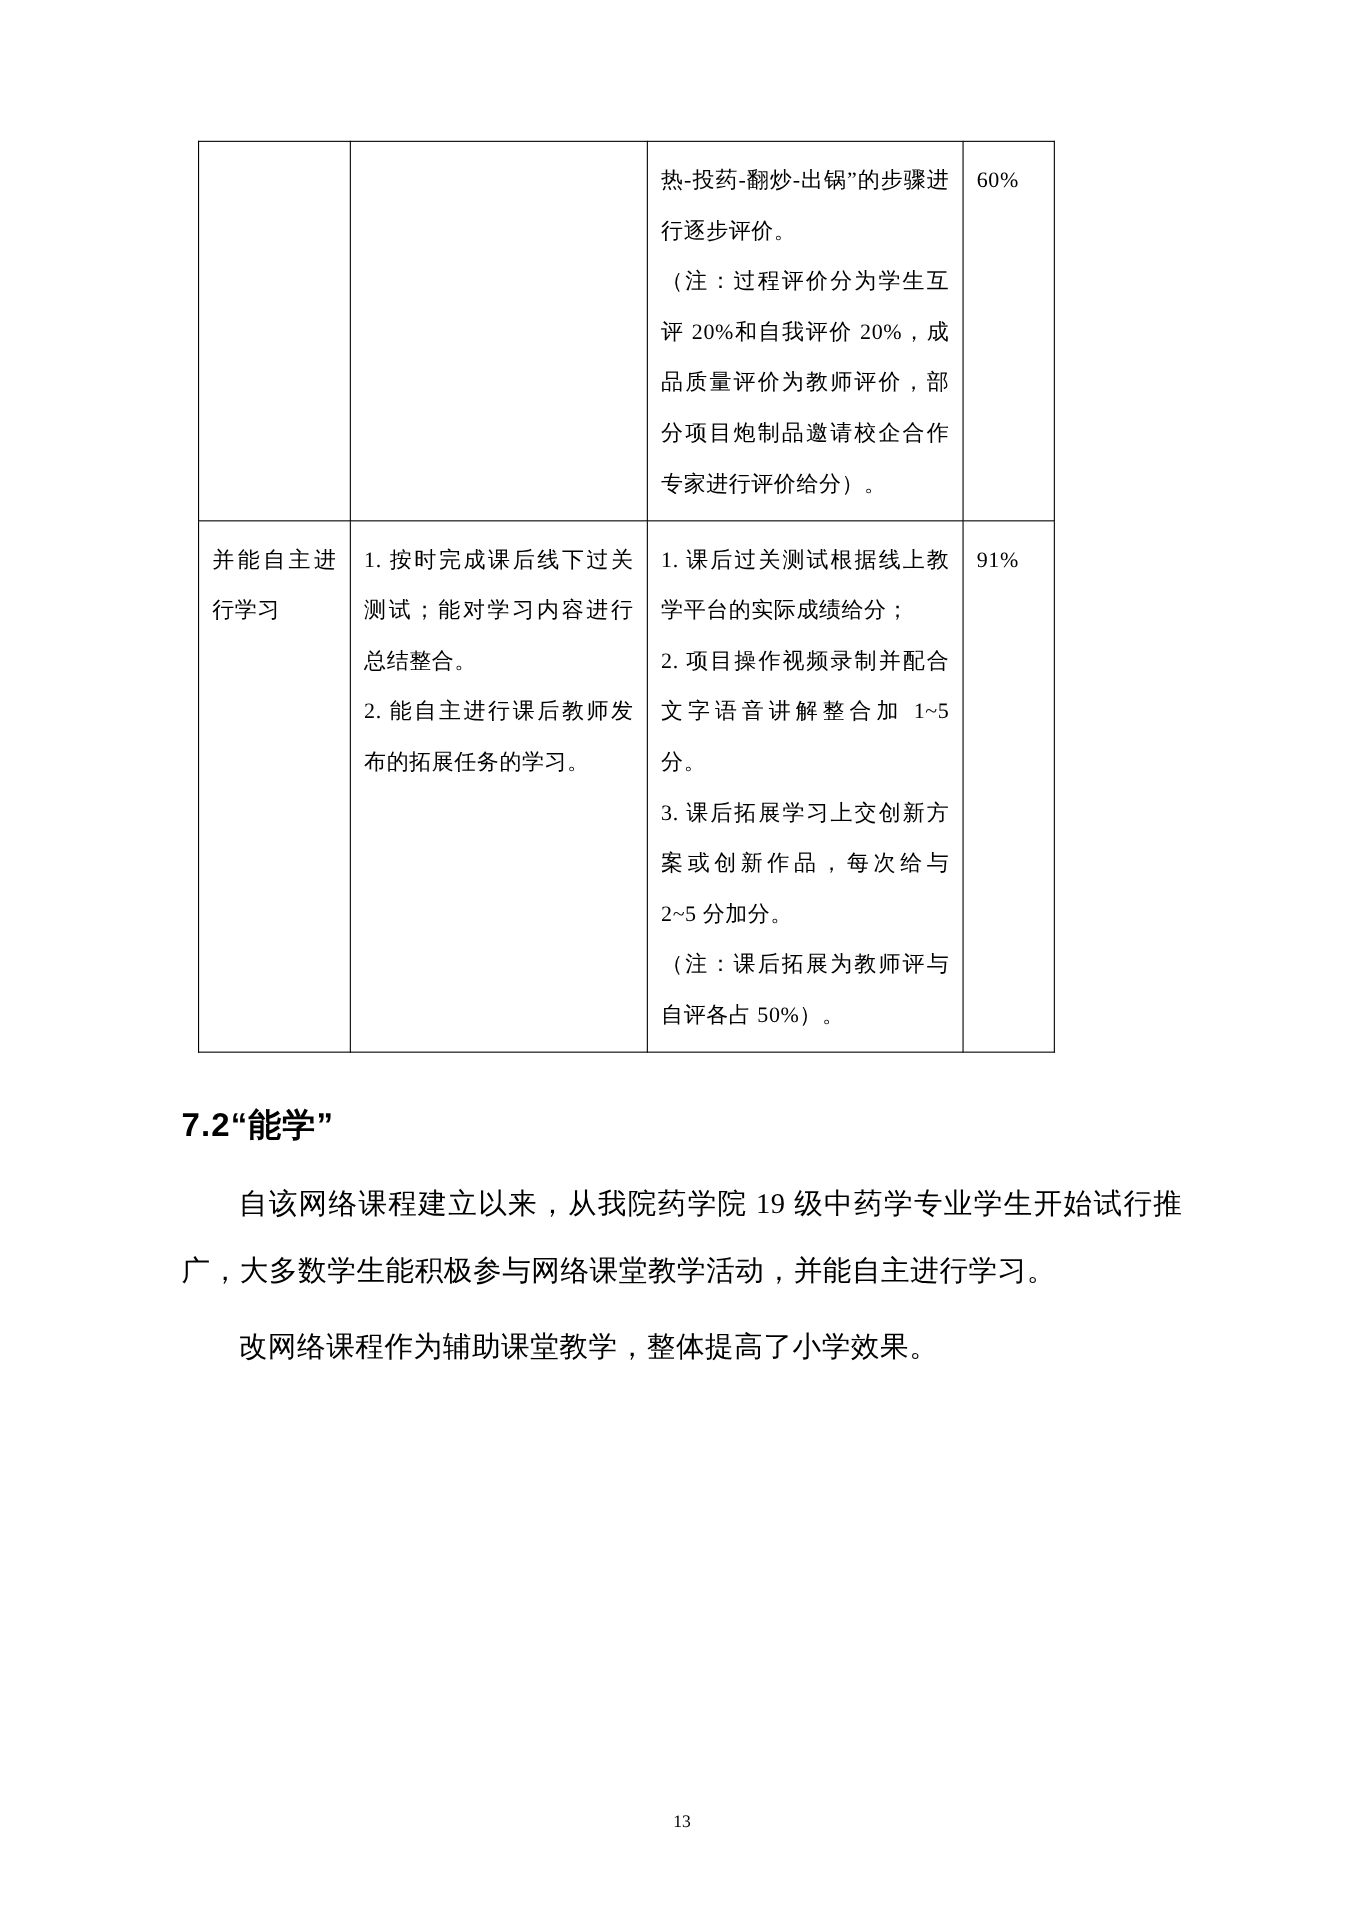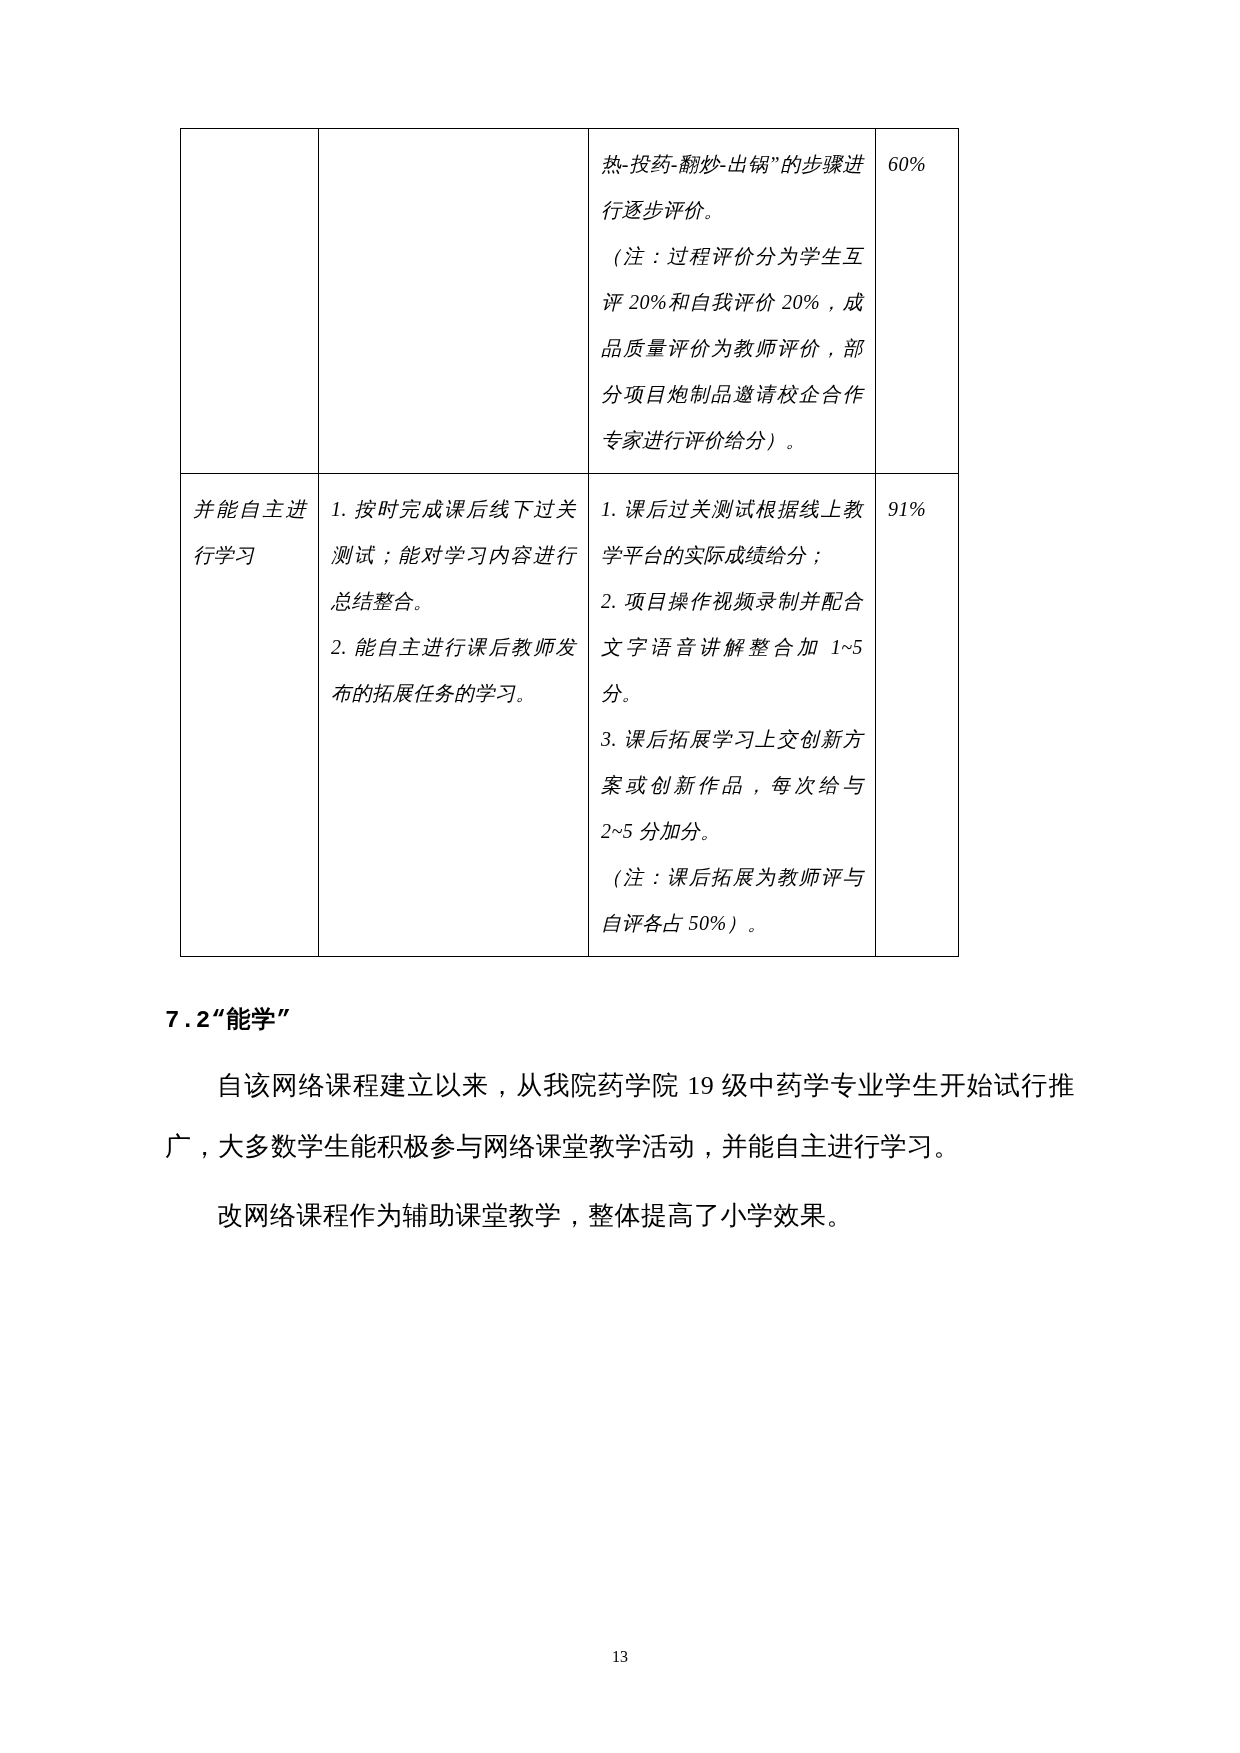--- a/index.html
+++ b/index.html
@@ -20,21 +20,20 @@
     padding: 128px 165px 0 165px;
   }
 
   
   table.grading {
     border-collapse: collapse;
     table-layout: fixed;
     width: 778px;
     margin-left: 15px;
     margin-bottom: 46px;
-    font-style: italic;
   }
   table.grading td {
     border: 1px solid #000000;
     vertical-align: top;
     padding: 12px 12px 10px 12px;
     font-size: 20px;
     line-height: 46px;
     white-space: pre-wrap;
     text-align: justify;
     letter-spacing: 0.5px;
@@ -42,23 +41,23 @@
   td.pct-cell {
     text-align: left;
     white-space: normal;
     letter-spacing: 0;
   }
   td.pct-top-1 { padding-top: 52px; }
   td.pct-top-2 { padding-top: 92px; }
 
   
   h2.sec-heading {
-    font-family: Liberation Mono, monospace;
+    font-family: Liberation Sans, sans-serif;
     font-weight: bold;
-    font-size: 24px;
+    font-size: 30px;
     margin: 0 0 20px 0;
     letter-spacing: 1px;
   }
   h2.sec-heading.second {
     margin-top: 26px;
   }
   p.body-par {
     font-size: 26px;
     line-height: 61px;
     text-indent: 2em;

